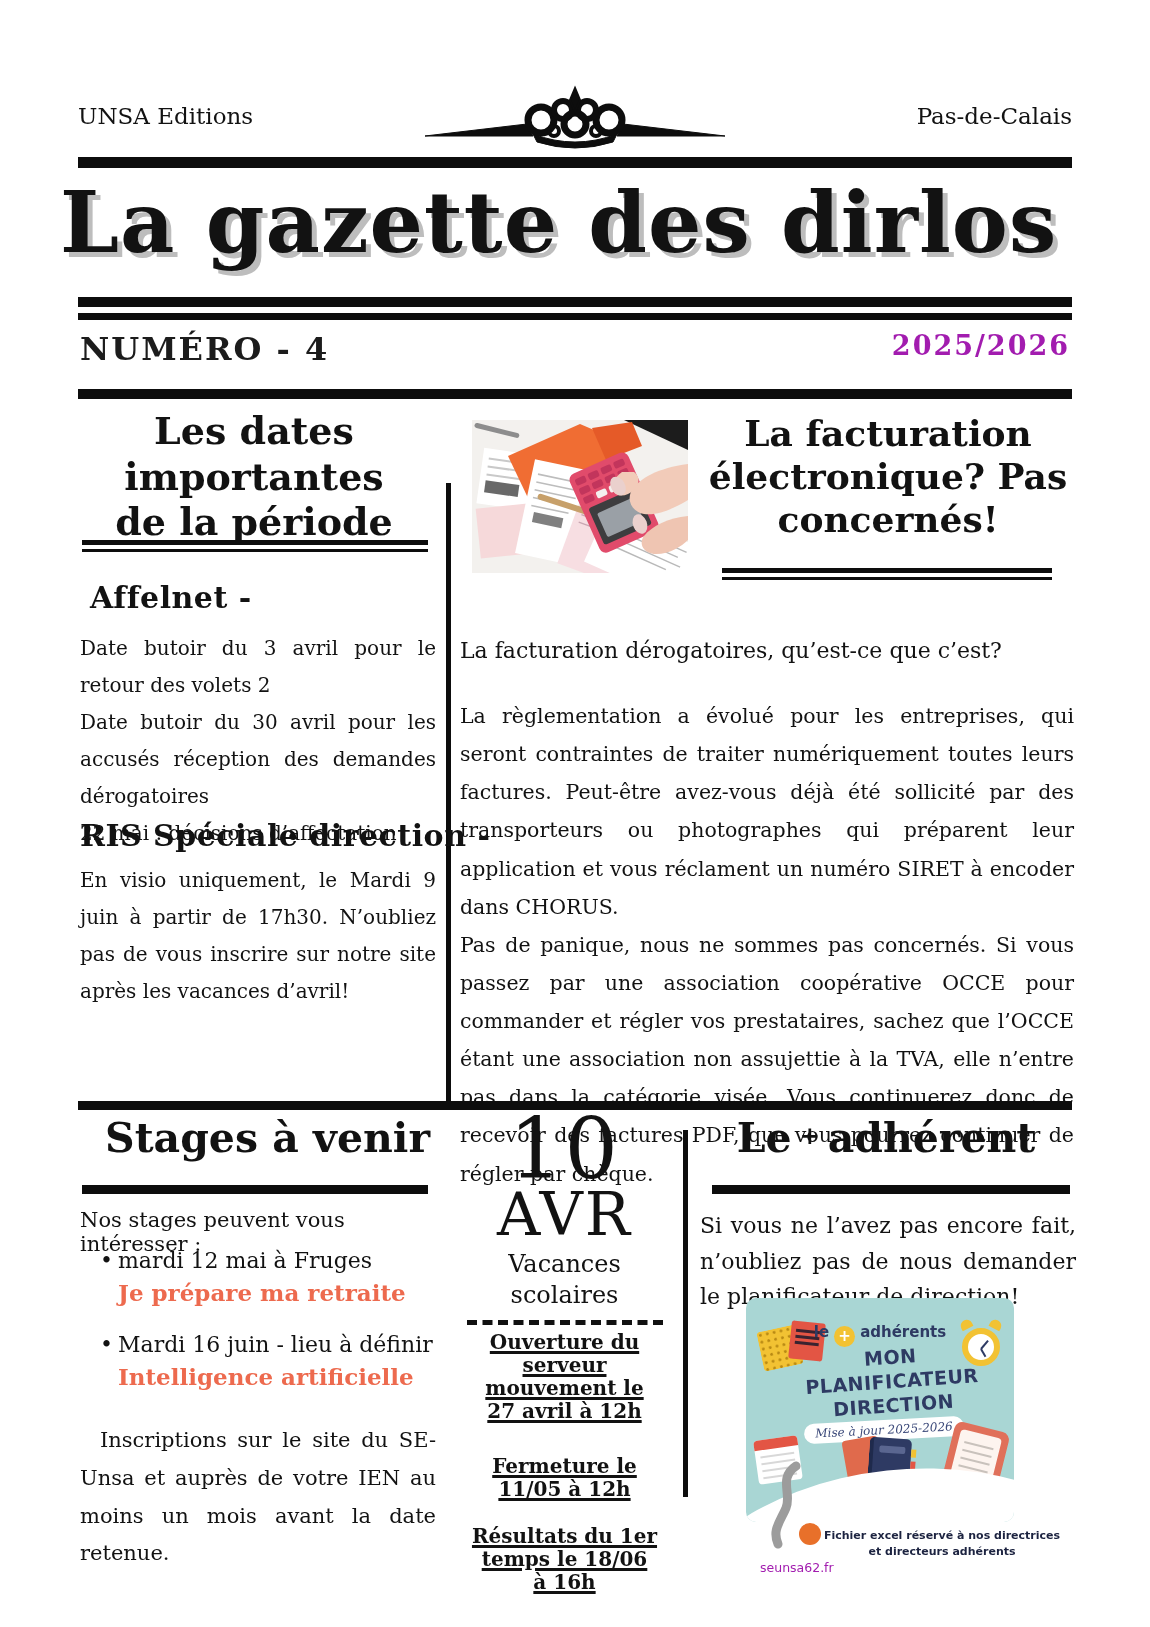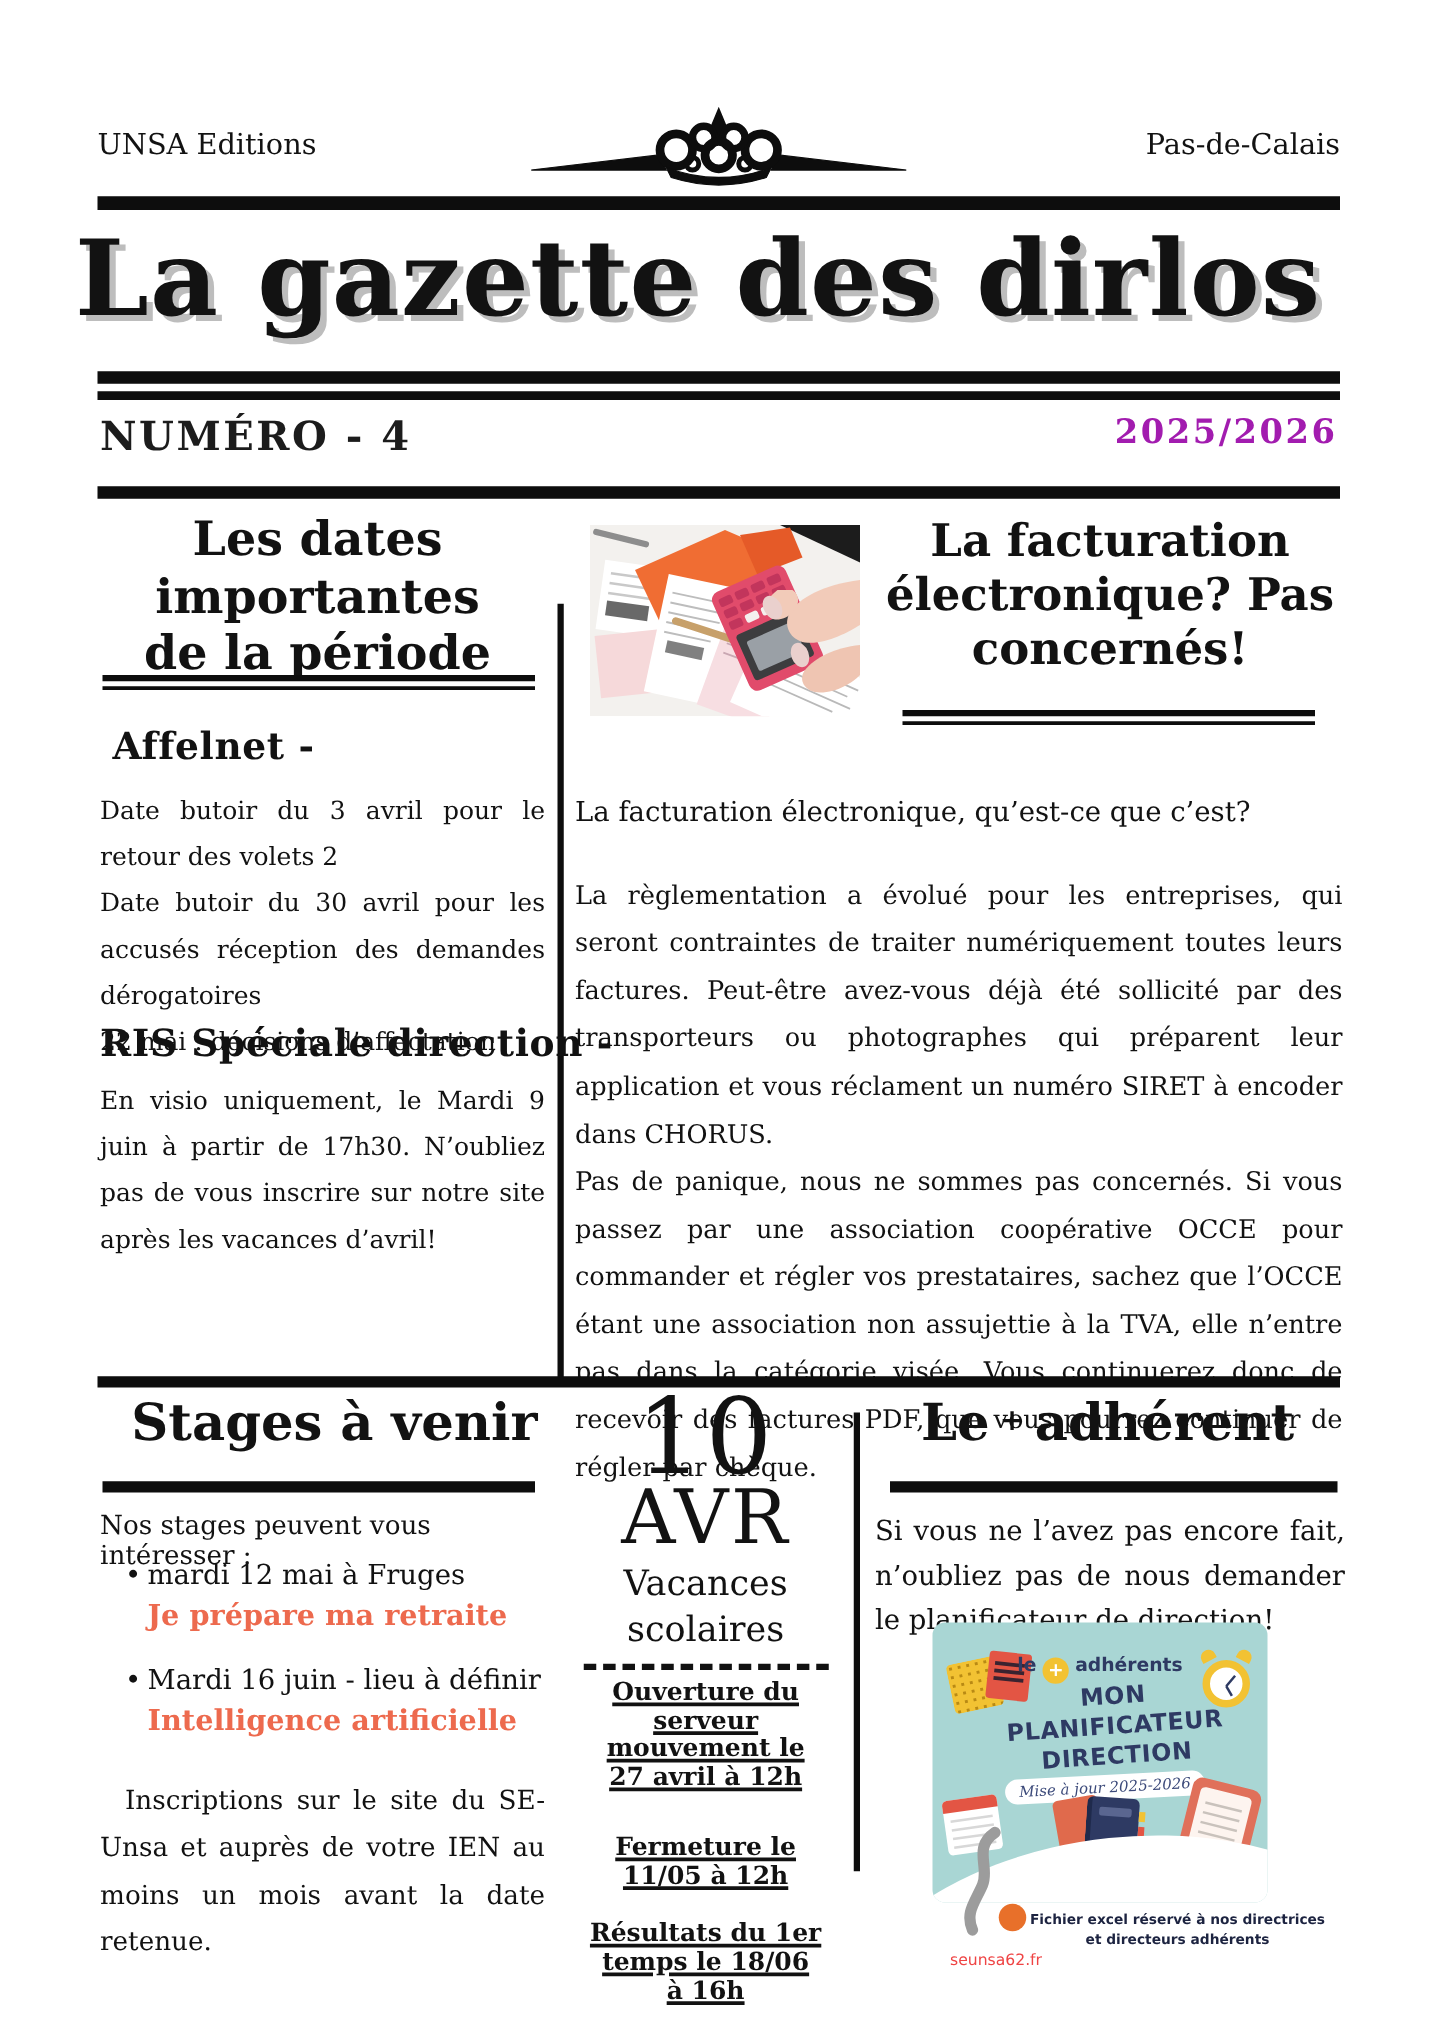--- a/index.html
+++ b/index.html
@@ -71,21 +71,21 @@
   .st-item1 { top:1248px; }
   .st-item2 { top:1332px; }
   .st-topic { margin-left:18px; font-size:23px; font-weight:bold; margin-top:6px; }
   .st-footer { left:80px; top:1422px; width:356px; font-size:21px; line-height:1.8; text-align:justify; }
   .st-footer .indent { display:inline-block; width:20px; }
 
   
   .cal { left:447px; top:1110px; width:235px; text-align:center; }
   .cal-day   { font-size:84px; line-height:0.95; letter-spacing:2px; }
   .cal-month { font-size:60px; line-height:0.95; letter-spacing:2px; margin-top:-4px; }
-  .cal-lbl   { font-size:28px; line-height:1.32; margin-top:6px; }
+  .cal-lbl   { font-size:24px; line-height:1.32; margin-top:6px; }
   .cal-dash  { border-top:5px dashed #111; width:196px; margin:8px auto 6px auto; }
   .cal-event { font-weight:bold; font-size:20px; line-height:1.14;
                text-decoration:underline; text-decoration-thickness:3px; text-underline-offset:2px; }
   .cal-gap1 { margin-top:2px; }
   .cal-gap2 { margin-top:33px; }
   .cal-gap3 { margin-top:24px; }
 
   
   .ad-title { left:700px; top:1114px; width:372px; text-align:center; font-size:41px; font-weight:bold; }
   .ad-title .plus { font-size:24px; vertical-align:8px; padding:0 8px; }
@@ -131,21 +131,21 @@
   .notebook2:after  { content:""; position:absolute; right:-5px; top:10px; width:5px; height:8px; background:#f2c233;
                       box-shadow:0 12px 0 #e35544, 0 24px 0 #f2c233; }
   .tablet { position:absolute; bottom:18px; right:12px; width:56px; height:78px; background:#e0705a; border-radius:8px; transform:rotate(14deg); }
   .tablet:before { content:""; position:absolute; top:7px; left:7px; width:42px; height:64px; background:#fdf4ef; border-radius:4px; }
   .tablet:after  { content:""; position:absolute; top:18px; left:13px; width:30px; height:2px; background:#c9c2bc;
                    box-shadow:0 8px 0 #c9c2bc, 0 16px 0 #c9c2bc, 0 24px 0 #c9c2bc, 0 32px 0 #c9c2bc; }
 
   .card-caption { left:812px; top:1528px; width:260px; text-align:center;
                   font-family:"DejaVu Sans", sans-serif; font-weight:bold; font-size:11px; line-height:1.45; color:#1c2340; }
   .selogo { left:762px; top:1460px; width:90px; height:100px; }
-  .selogo-site { left:760px; top:1560px; font-family:"DejaVu Sans", sans-serif; font-size:12.5px; color:#ef4444; }
+  .selogo-site { left:760px; top:1560px; font-family:"DejaVu Sans", sans-serif; font-size:12.5px; color:#a21caf; }
 
   .orange { color:#ed6a4e; }
 </style>
 </head>
 <body>
 
 <div id="page">
 
   <div class="abs hdr-left">UNSA Editions</div>
 
@@ -268,21 +268,21 @@
     <path d="M216 96 C 196 98 180 106 172 116 C 166 124 172 134 184 134 C 198 134 210 126 216 120 Z" fill="#efc5b2"></path>
     <path d="M150 52 C 142 58 138 66 142 72 C 146 78 156 76 162 70 C 168 64 168 56 162 52 Z" fill="#f2cbb9"></path>
     <ellipse cx="146" cy="66" rx="7" ry="10" fill="#ead0cd" transform="rotate(-30 146 66)"></ellipse>
     <ellipse cx="168" cy="104" rx="7" ry="10" fill="#ead0cd" transform="rotate(-20 168 104)"></ellipse>
   </svg>
 
   <h2 class="abs fact-title">La facturation électronique? Pas concernés!</h2>
   <div class="abs dbl-rule fact-underline"></div>
 
   <div class="abs fact-body">
-    <p class="fact-lead">La facturation électronique, qu’est-ce que c’est?</p>
+    <p class="fact-lead">La facturation dérogatoires, qu’est-ce que c’est?</p>
     <p class="fact-p">La règlementation a évolué pour les entreprises, qui seront contraintes de traiter numériquement toutes leurs factures. Peut-être avez-vous déjà été sollicité par des transporteurs ou photographes qui préparent leur application et vous réclament un numéro SIRET à encoder dans CHORUS.</p>
     <p class="fact-p">Pas de panique, nous ne sommes pas concernés. Si vous passez par une association coopérative OCCE pour commander et régler vos prestataires, sachez que l’OCCE étant une association non assujettie à la TVA, elle n’entre pas dans la catégorie visée. Vous continuerez donc de recevoir des factures PDF, que vous pourrez continuer de régler par chèque.</p>
   </div>
 
   <div class="abs rule rule-bottom"></div>
 
   <h2 class="abs st-title">Stages à venir</h2>
   <div class="abs st-underline"></div>
   <p class="abs st-intro">Nos stages peuvent vous intéresser :</p>
 

